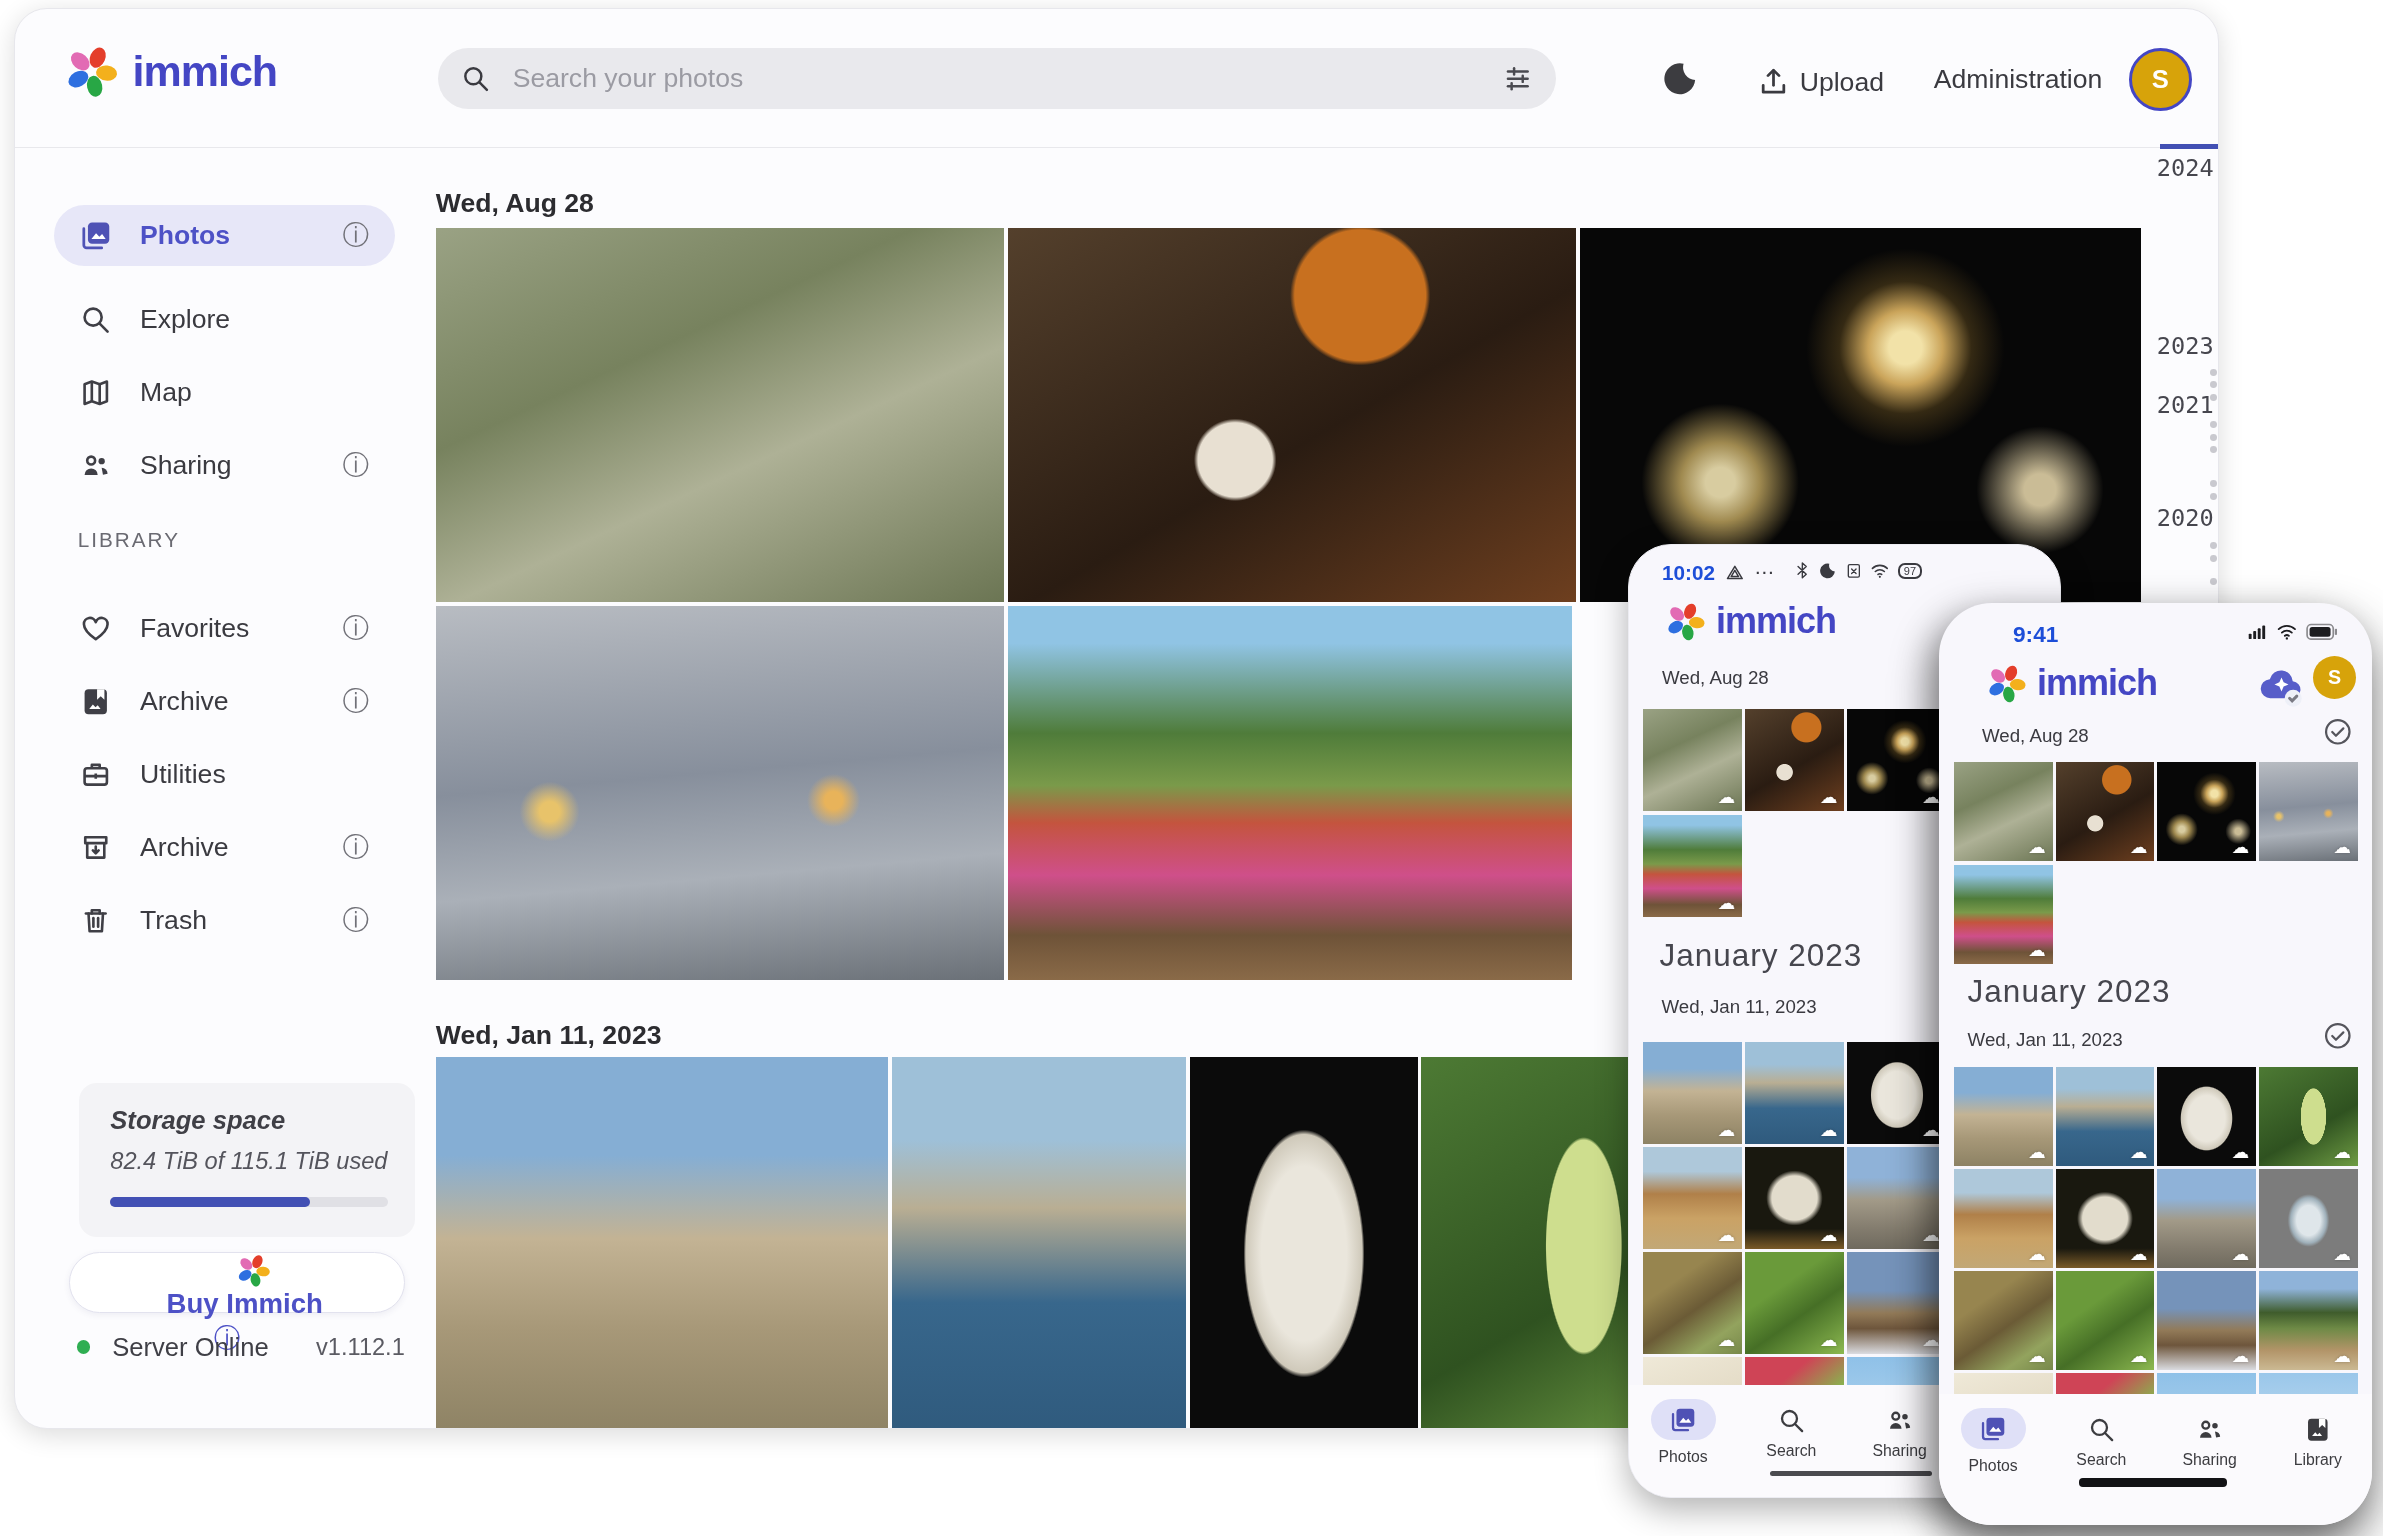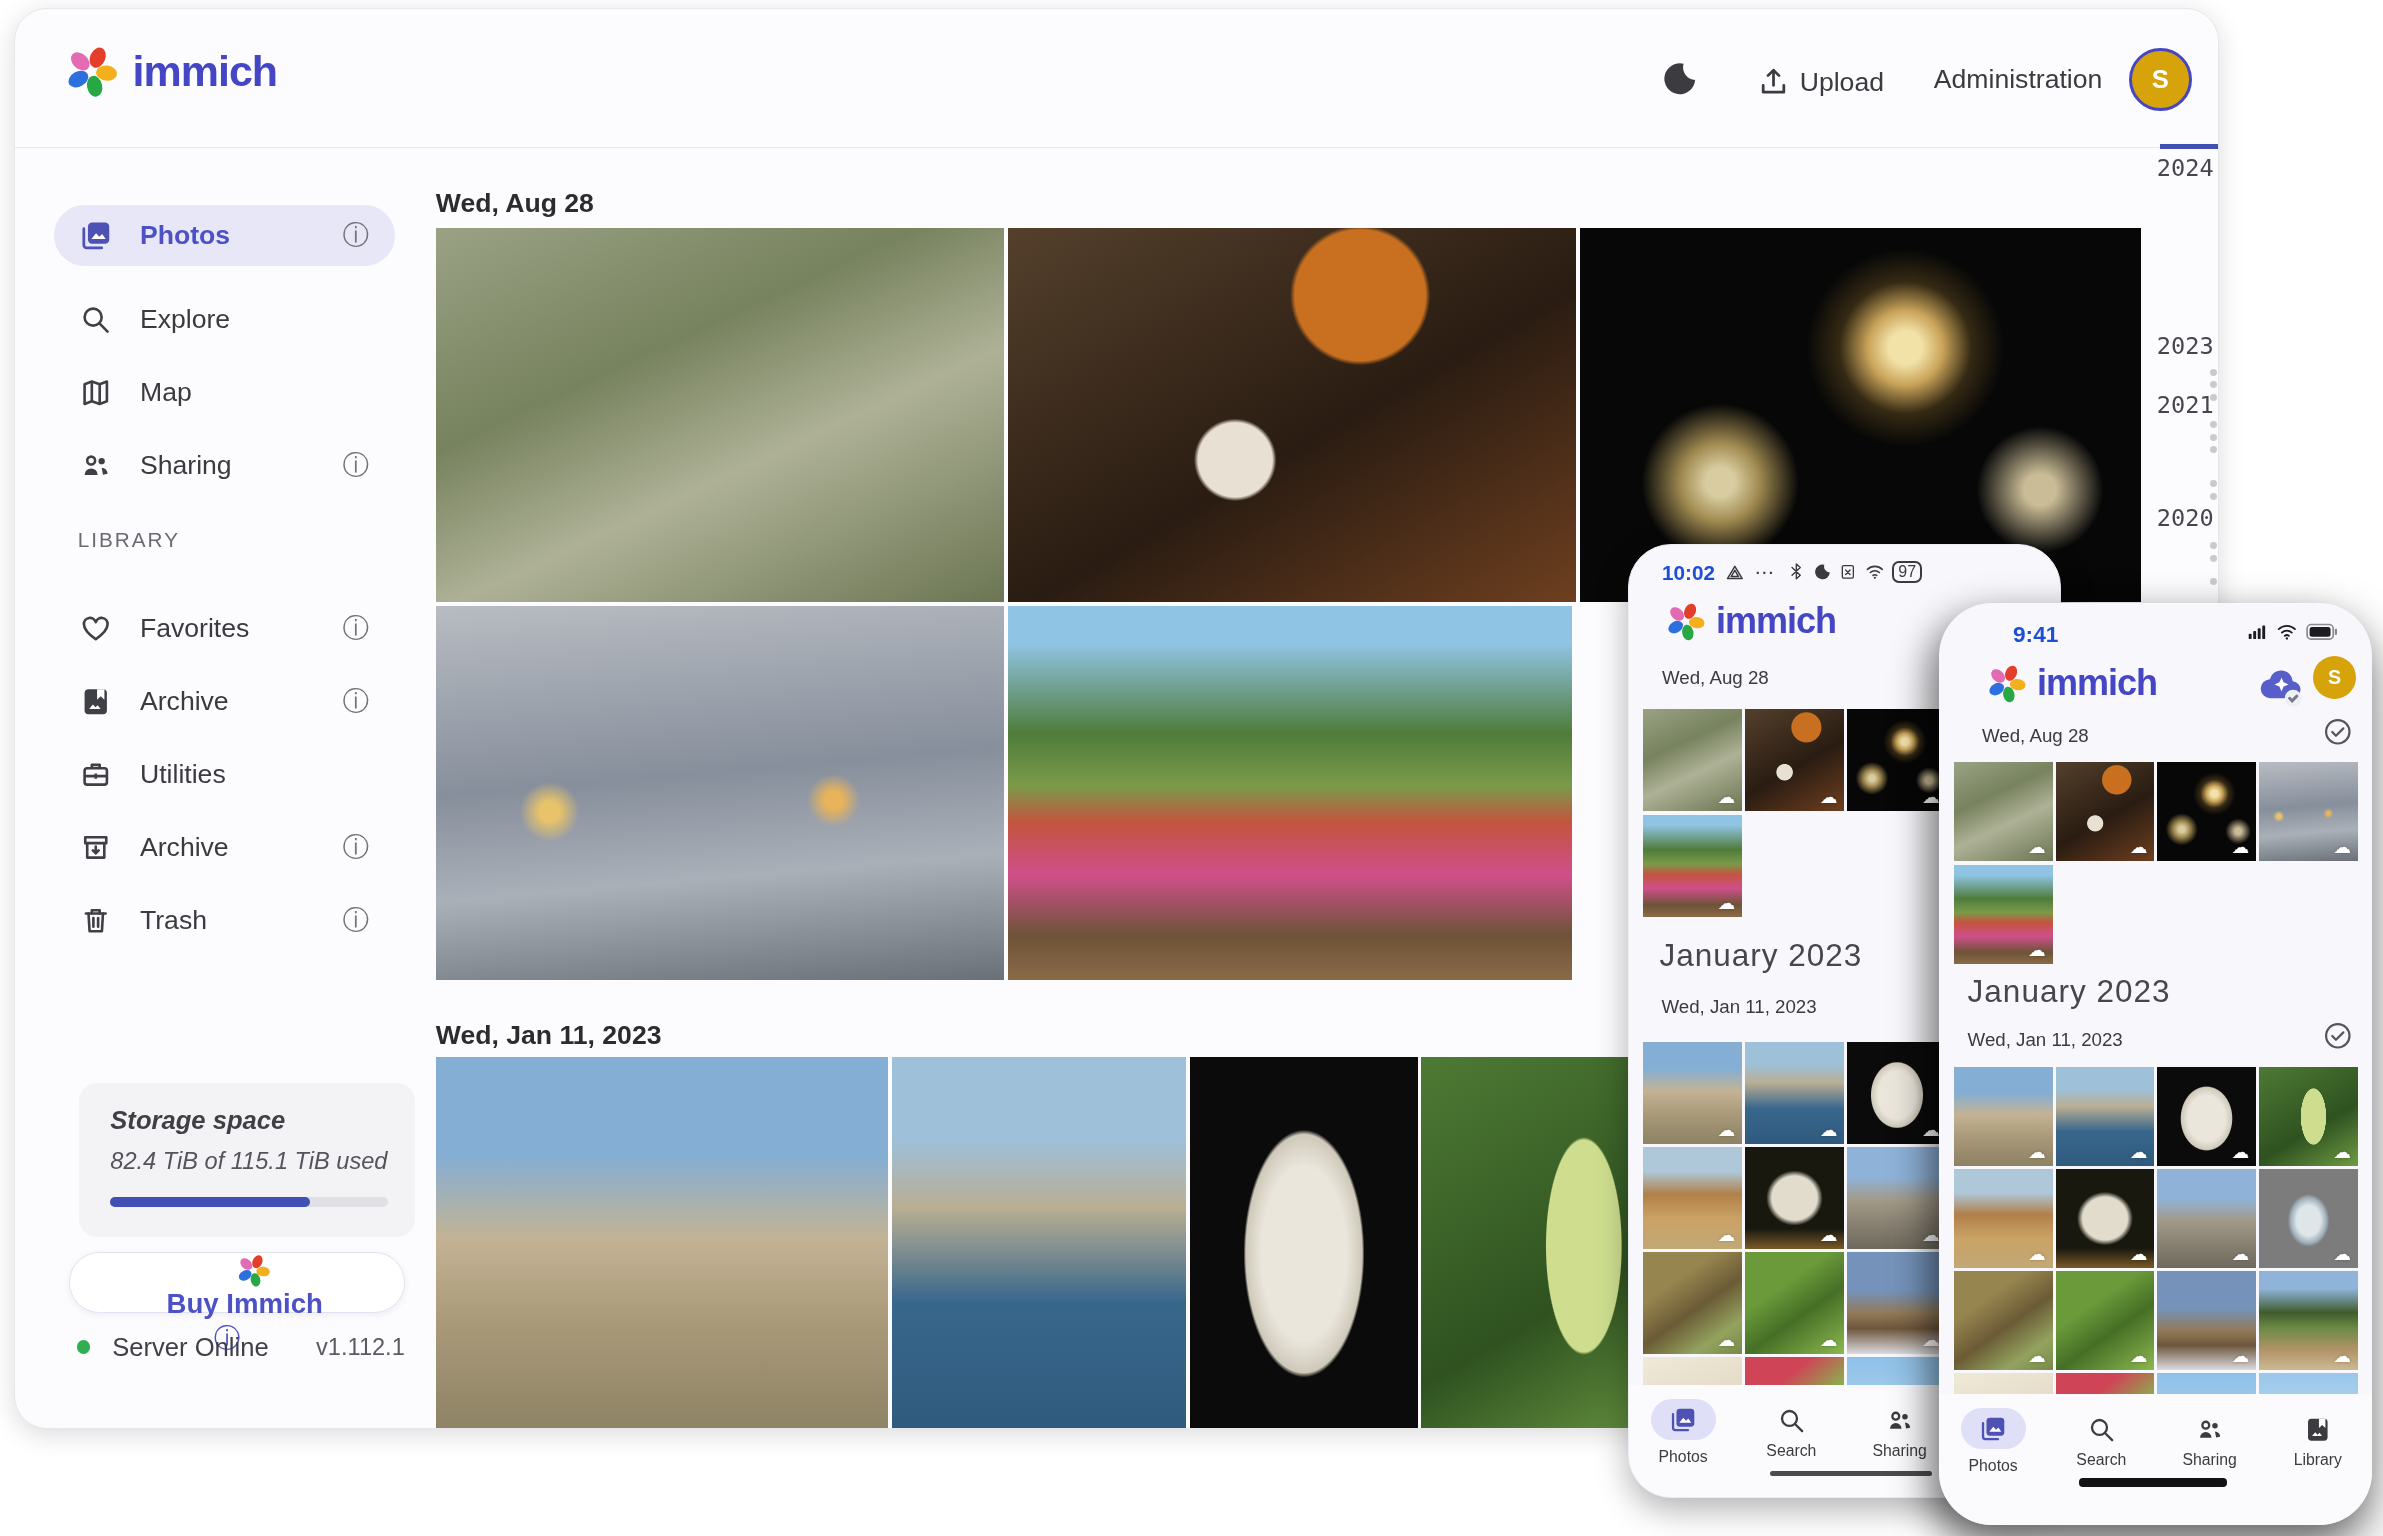--- a/index.html
+++ b/index.html
@@ -63,21 +63,21 @@
   .pgrid{display:grid;grid-template-columns:repeat(4,1fr);gap:3px;overflow:hidden;}
   .pgrid .ph{width:100%;}
   #p1-grid-aug .ph,#p1-grid-jan .ph{height:102px;}
   #p2-grid-aug .ph,#p2-grid-jan .ph{height:99px;}
   .pnav{background:#fbfafd;display:flex;justify-content:space-around;align-items:flex-start;padding-top:13.8px;box-sizing:border-box;}
   .pnav .item{display:flex;flex-direction:column;align-items:center;gap:7.9px;width:89px;}
   .pnav .nlabel{font-size:15.8px;color:#3c3c40;}
   .pnav .pill{width:65px;height:41px;border-radius:20.7px;background:#dfe0f7;display:flex;align-items:center;justify-content:center;}
   .homebar{border-radius:3.9px;}
   .chk{width:29.6px;height:29.6px;color:#55555c;}
-  .battery-pill{border:2px solid #3a3a40;border-radius:6.9px;font-size:16px;padding:0 3.9px;color:#3a3a40;}
+  .battery-pill{border:2px solid #3a3a40;border-radius:6.9px;font-size:11px;padding:0 3.9px;color:#3a3a40;}
   svg{display:block;}
 </style>
 </head>
 <body>
 
 <svg width="0" height="0" style="position:absolute">
   <defs>
     <symbol id="logo" viewBox="0 0 24 24">
       <ellipse cx="12" cy="5.4" rx="3.3" ry="4.6" fill="#e43e2b" transform="rotate(24 12 12)"></ellipse>
       <ellipse cx="12" cy="5.4" rx="3.3" ry="4.6" fill="#f3b01c" transform="rotate(96 12 12)"></ellipse>
@@ -192,20 +192,33 @@
 
   <div class="abs" style="left:49px;top:35px;display:flex;align-items:center;gap:13.8px;">
     <span class="icon">
         <svg width="55" height="55" viewBox="0 0 56 56">
           <use href="#logo"></use>
         </svg>
       </span>
     <span class="wordmark" style="font-size:43px;">immich</span>
   </div>
 
+  <div id="searchbar" class="abs">
+    <span class="icon" style="color:#3a3a40;">
+        <svg width="29.6" height="29.6" viewBox="0 0 30 30">
+          <use href="#i-search"></use>
+        </svg>
+      </span>
+    <span class="ph-text">Search your photos</span>
+    <span class="icon" style="color:#4a4a50;">
+        <svg width="29.6" height="29.6" viewBox="0 0 30 30">
+          <use href="#i-tune"></use>
+        </svg>
+      </span>
+  </div>
 
   <span class="abs icon" style="left:1647px;top:51px;color:#3c3c40;">
     <span class="icon">
         <svg width="37" height="37" viewBox="0 0 38 38">
           <use href="#i-moon"></use>
         </svg>
       </span>
   </span>
 
   <div class="abs toplink" style="left:1742px;top:57px;">

